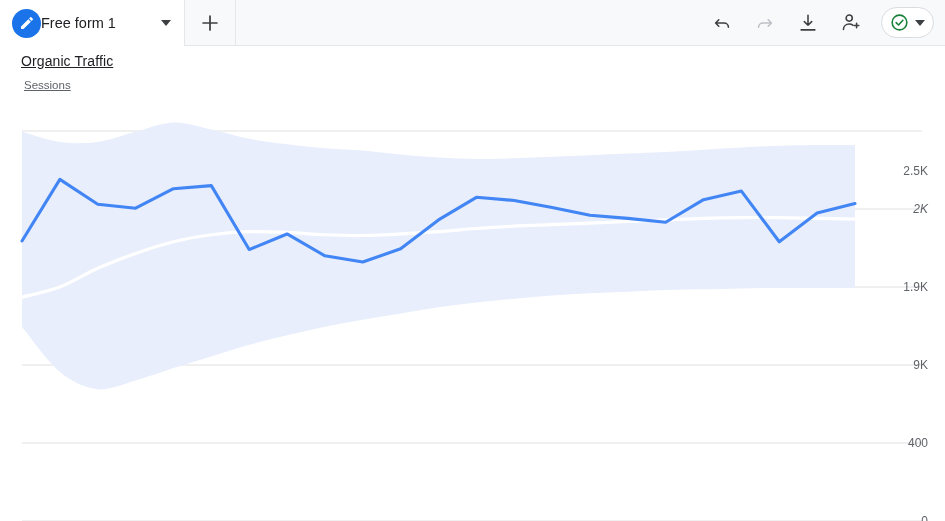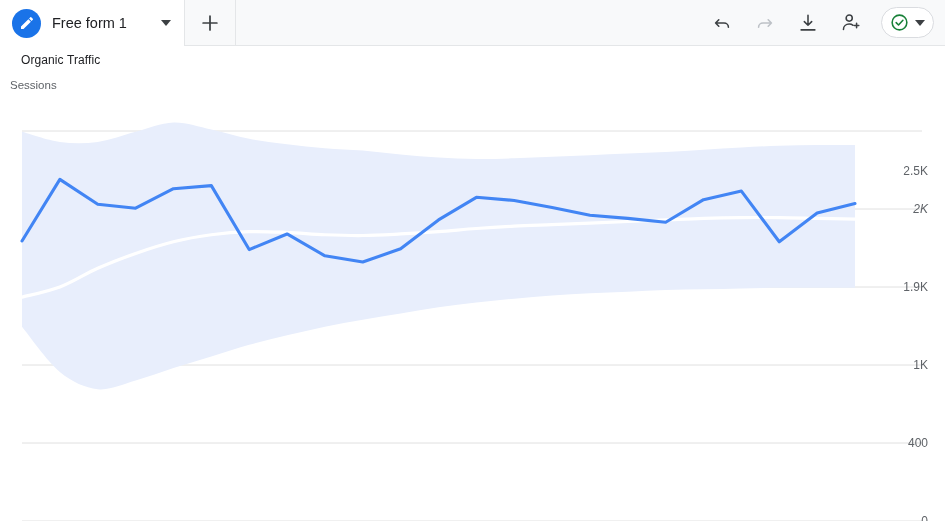--- a/index.html
+++ b/index.html
@@ -16,21 +16,20 @@
     height: 46px;
     background: #f8f9fa;
     border-bottom: 1px solid #e4e6e8;
     display: flex;
     align-items: stretch;
   }
 
   .tab {
     display: flex;
     align-items: center;
-    gap: 11px;
     height: 46px;
     padding: 0 13px 0 12px;
     background: #ffffff;
     border-right: 1px solid #e4e6e8;
     min-width: 185px;
     cursor: pointer;
   }
 
   .tab-icon {
     width: 29px; height: 29px;
@@ -104,29 +103,31 @@
   .chart-wrap {
     position: relative;
     width: 945px;
     height: 475px;
     background: #ffffff;
   }
 
   .chart-title {
     position: absolute;
     left: 21px; top: 7px;
-    font-size: 12px;
+    font-size: 14px;
     color: #202124;
     letter-spacing: 0.1px;
+    text-decoration: underline;
   }
   .chart-subtitle {
     position: absolute;
-    left: 10px; top: 33px;
+    left: 24px; top: 33px;
     font-size: 11.5px;
     color: #5f6368;
+    text-decoration: underline;
   }
 
   .plot-svg {
     position: absolute;
     left: 0; top: 0;
     width: 945px; height: 475px;
   }
 
   .ytick {
     position: absolute;
@@ -216,19 +217,19 @@
       </g>
     <path id="band-path" fill="#e8eefc" d="M22,85.77999999999997 C28.310606060606062,87.46999999999998 47.24242424242424,94.23 59.86363636363637,95.92000000000002 C72.48484848484848,97.61000000000003 85.10606060606062,97.61000000000003 97.72727272727273,95.92000000000002 C110.34848484848484,94.23 122.96969696969694,89.02999999999997 135.59090909090907,85.77999999999997 C148.2121212121212,82.52999999999997 160.83333333333334,76.81000000000002 173.45454545454547,76.42000000000002 C186.0757575757576,76.03000000000002 198.6969696969697,80.71 211.3181818181818,83.44 C223.93939393939394,86.17 236.56060606060603,90.33000000000001 249.18181818181816,92.80000000000001 C261.80303030303025,95.27000000000001 274.42424242424244,96.69999999999999 287.04545454545456,98.25999999999999 C299.6666666666667,99.82 312.2878787878788,101.12000000000002 324.90909090909093,102.16000000000003 C337.53030303030306,103.20000000000003 350.1515151515152,103.46 362.7727272727273,104.5 C375.39393939393943,105.54 388.0151515151515,107.23000000000003 400.6363636363636,108.40000000000003 C413.25757575757575,109.57000000000004 425.8787878787879,110.74 438.5,111.51999999999998 C451.1212121212121,112.29999999999997 463.7424242424242,112.94999999999999 476.3636363636363,113.07999999999998 C488.98484848484844,113.20999999999998 501.6060606060606,112.68999999999996 514.2272727272727,112.29999999999995 C526.8484848484849,111.90999999999995 539.469696969697,111.25999999999995 552.0909090909091,110.73999999999995 C564.7121212121212,110.21999999999996 577.3333333333333,109.7 589.9545454545454,109.18 C602.5757575757575,108.66000000000001 615.1969696969697,108.14 627.8181818181819,107.62 C640.439393939394,107.10000000000001 653.060606060606,106.71 665.6818181818181,106.06 C678.3030303030303,105.41000000000001 690.9242424242425,104.50000000000003 703.5454545454546,103.72000000000003 C716.1666666666667,102.94000000000003 728.7878787878788,102.03 741.4090909090909,101.38 C754.030303030303,100.72999999999999 766.6515151515151,100.21 779.2727272727273,99.82 C791.8939393939394,99.42999999999999 804.5151515151515,99.17000000000002 817.1363636363636,99.04000000000002 C829.7575757575758,98.91000000000003 848.689393939394,99.04000000000002 855,99.04000000000002 L855,241.78 855,241.78 C848.689393939394,241.78 829.7575757575758,241.78 817.1363636363636,241.78 C804.5151515151515,241.78 791.8939393939394,241.65 779.2727272727273,241.78 C766.6515151515151,241.91 754.030303030303,242.3 741.4090909090909,242.56 C728.7878787878788,242.82 716.1666666666667,243.08 703.5454545454546,243.34 C690.9242424242425,243.6 678.3030303030303,243.73000000000002 665.6818181818181,244.12 C653.060606060606,244.51 640.439393939394,245.16 627.8181818181819,245.68 C615.1969696969697,246.20000000000002 602.5757575757575,246.59 589.9545454545454,247.24 C577.3333333333333,247.89000000000001 564.7121212121212,248.67000000000002 552.0909090909091,249.58 C539.469696969697,250.49 526.8484848484849,251.53000000000003 514.2272727272727,252.70000000000002 C501.6060606060606,253.87 488.98484848484844,255.16999999999996 476.3636363636363,256.59999999999997 C463.7424242424242,258.03 451.1212121212121,259.46 438.5,261.28 C425.8787878787879,263.09999999999997 413.25757575757575,265.44 400.6363636363636,267.52 C388.0151515151515,269.59999999999997 375.39393939393943,271.55 362.7727272727273,273.76 C350.1515151515152,275.96999999999997 337.53030303030306,278.17999999999995 324.90909090909093,280.78 C312.2878787878788,283.38 299.6666666666667,286.37 287.04545454545456,289.36 C274.42424242424244,292.35 261.80303030303025,295.21000000000004 249.18181818181816,298.72 C236.56060606060603,302.23 223.93939393939394,306.52000000000004 211.3181818181818,310.42 C198.6969696969697,314.32 186.0757575757576,318.09000000000003 173.45454545454547,322.12 C160.83333333333334,326.15 148.2121212121212,331.09000000000003 135.59090909090907,334.6 C122.96969696969694,338.11 110.34848484848484,344.60999999999996 97.72727272727273,343.17999999999995 C85.10606060606062,341.74999999999994 72.48484848484848,336.41999999999996 59.86363636363637,326.02 C47.24242424242424,315.62 28.310606060606062,288.32 22,280.78 Z"></path>
     <path id="trend-path" fill="none" stroke="#ffffff" stroke-width="3.2" stroke-linejoin="round" stroke-linecap="round" d="M22,251.14000000000001 C28.310606060606062,249.45000000000002 47.24242424242424,245.81 59.86363636363637,241 C72.48484848484848,236.19 85.10606060606062,227.87 97.72727272727273,222.28 C110.34848484848484,216.69 122.96969696969694,211.88 135.59090909090907,207.45999999999998 C148.2121212121212,203.03999999999996 160.83333333333334,198.88 173.45454545454547,195.76 C186.0757575757576,192.64 198.6969696969697,190.43 211.3181818181818,188.74 C223.93939393939394,187.05 236.56060606060603,186.01000000000002 249.18181818181816,185.62 C261.80303030303025,185.23 274.42424242424244,185.87999999999997 287.04545454545456,186.39999999999998 C299.6666666666667,186.92 312.2878787878788,188.22 324.90909090909093,188.74 C337.53030303030306,189.26000000000002 350.1515151515152,189.64999999999998 362.7727272727273,189.51999999999998 C375.39393939393943,189.39 388.0151515151515,188.60999999999999 400.6363636363636,187.95999999999998 C413.25757575757575,187.30999999999997 425.8787878787879,186.53 438.5,185.62 C451.1212121212121,184.71 463.7424242424242,183.41 476.3636363636363,182.5 C488.98484848484844,181.59 501.6060606060606,180.81000000000003 514.2272727272727,180.16000000000003 C526.8484848484849,179.51000000000002 539.469696969697,179.12000000000003 552.0909090909091,178.60000000000002 C564.7121212121212,178.08 577.3333333333333,177.56000000000003 589.9545454545454,177.04000000000002 C602.5757575757575,176.52 615.1969696969697,176.00000000000003 627.8181818181819,175.48000000000002 C640.439393939394,174.96 653.060606060606,174.44000000000003 665.6818181818181,173.92000000000002 C678.3030303030303,173.4 690.9242424242425,172.75000000000003 703.5454545454546,172.36 C716.1666666666667,171.97 728.7878787878788,171.70999999999998 741.4090909090909,171.57999999999998 C754.030303030303,171.45 766.6515151515151,171.45 779.2727272727273,171.57999999999998 C791.8939393939394,171.70999999999998 804.5151515151515,172.10000000000002 817.1363636363636,172.36 C829.7575757575758,172.62 848.689393939394,173.01 855,173.14"></path>
     <path id="series-path" fill="none" stroke="#4285f4" stroke-width="3.1" stroke-linejoin="round" stroke-linecap="round" d="M22,194.98000000000002 L59.86363636363637,133.36 L97.72727272727273,158.32 L135.59090909090907,162.21999999999997 L173.45454545454547,142.72000000000003 L211.3181818181818,139.60000000000002 L249.18181818181816,203.56 L287.04545454545456,187.95999999999998 L324.90909090909093,209.79999999999995 L362.7727272727273,216.03999999999996 L400.6363636363636,202.78000000000003 L438.5,173.92000000000002 L476.3636363636363,151.3 L514.2272727272727,154.42000000000002 L552.0909090909091,161.44 L589.9545454545454,169.24 L627.8181818181819,172.36 L665.6818181818181,176.26 L703.5454545454546,153.64000000000004 L741.4090909090909,145.06 L779.2727272727273,195.76 L817.1363636363636,166.89999999999998 L855,157.54000000000002"></path>
   </svg>
 
   <div id="yticks">
       <div class="ytick" style="top: 85px; margin-top: 40px;">2.5K</div>
       <div class="ytick" style="top: 163px; font-style: italic;">2K</div>
       <div class="ytick" style="top: 241px;">1.9K</div>
-      <div class="ytick" style="top: 319px;">1K</div>
+      <div class="ytick" style="top: 319px;">9K</div>
       <div class="ytick" style="top: 397px;">400</div>
       <div class="ytick" style="top: 475px;">0</div>
     </div>
   <div id="xticks"></div>
 
 </div>
 
 </body></html>

